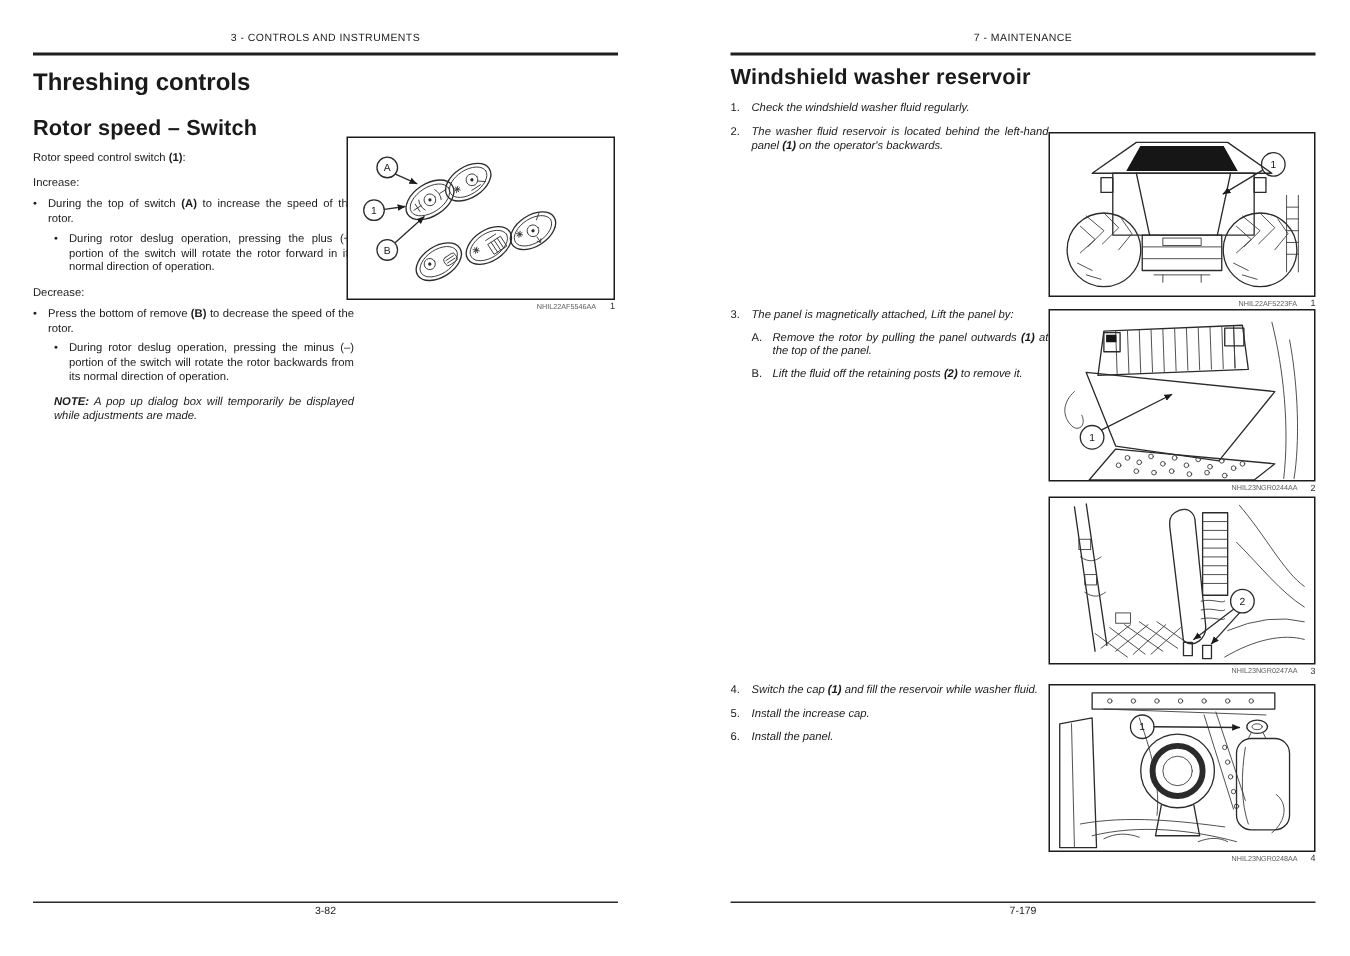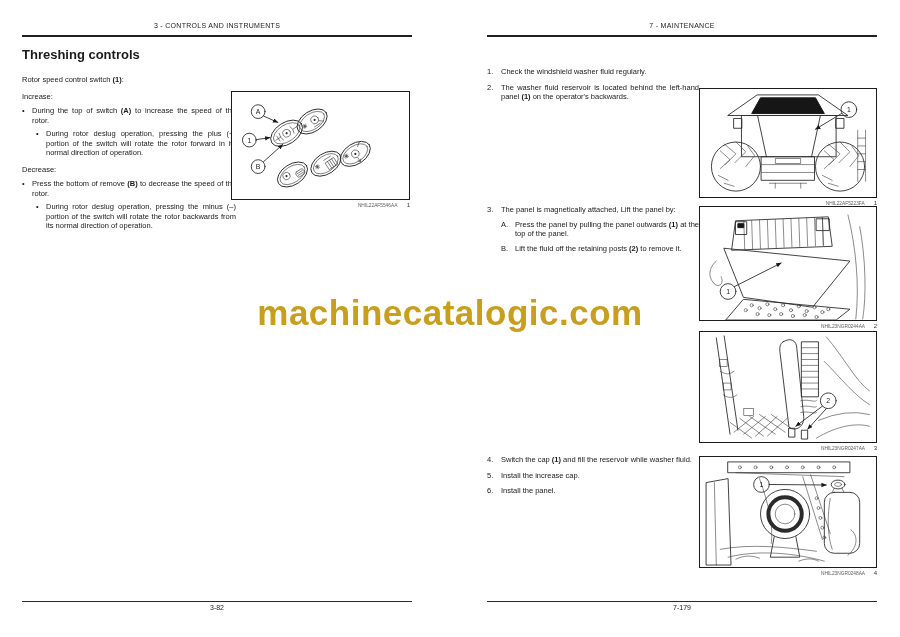--- a/index.html
+++ b/index.html
@@ -3,31 +3,31 @@
 <meta charset="utf-8">
 <style>
   html,body{margin:0;padding:0;background:#ffffff;}
   #canvas{position:relative;width:900px;height:637px;background:#fff;overflow:hidden;
           font-family:"Liberation Sans",sans-serif;color:#1a1a1a;}
   .abs{position:absolute;}
   .run-head{width:390px;text-align:center;font-size:7px;letter-spacing:.3px;color:#222;}
   .head-rule{width:390px;height:2px;background:#1f1f1f;}
   .foot-rule{width:390px;height:1px;background:#2a2a2a;}
   .foot-text{width:390px;text-align:center;font-size:7px;color:#222;}
-  .sec-title{font-size:13px;font-weight:bold;margin:0 0 13px 0;}
+  .sec-title{font-size:16px;font-weight:bold;margin:0 0 13px 0;}
   .big-title{font-size:14.5px;font-weight:bold;margin:0 0 6px 0;letter-spacing:.1px;}
   p,.para{font-size:7.5px;line-height:9.5px;margin:0;}
   .mb4{margin-bottom:4px}.mb5{margin-bottom:5px}.mb6{margin-bottom:6px}.mb7{margin-bottom:7px}
   .bullet{display:flex;}
   .bullet .mark{flex:0 0 10px;}
   .bullet .body{flex:1;text-align:justify;}
   .indent1{margin-left:14px;}
   .step{display:flex;font-size:7.5px;line-height:9.5px;}
   .step .num{flex:0 0 14px;}
-  .step .body{flex:1;text-align:justify;}
+  .step .body{flex:1;text-align:justify;font-style:italic;}
   .substep{margin-left:14px;}
   .note{font-style:italic;text-align:justify;}
   .b{font-weight:bold;}
   .i{font-style:italic;}
   .figbox{border:1px solid #1c1c1c;background:#fff;box-sizing:border-box;}
   .figbox svg{display:block;width:100%;height:100%;}
   .caption{display:flex;justify-content:flex-end;align-items:baseline;gap:9px;}
   .caption .code{font-size:6px;transform:scale(.8);transform-origin:right center;color:#5c5c5c;}
   .caption .fignum{font-size:6px;color:#333;}
   .watermark{left:0;top:293px;width:900px;text-align:center;font-size:35px;font-weight:bold;
@@ -40,20 +40,21 @@
 </head>
 <body>
 
 <div id="canvas">
 
   <div class="abs run-head" style="left:22px;top:22px;">3 - CONTROLS AND INSTRUMENTS</div>
   <div class="abs head-rule" style="left:22px;top:35px;"></div>
 
   <div class="abs" style="left:22px;top:47px;width:214px;">
     <div class="sec-title">Threshing controls</div>
+    <div class="big-title">Rotor speed – Switch</div>
     <p class="para mb7"><span>Rotor speed control switch </span><span class="b">(1)</span><span>:</span></p>
 
     <p class="para mb5">Increase:</p>
     <div class="bullet para mb4">
       <span class="mark">•</span>
       <span class="body"><span>During the top of switch </span><span class="b">(A)</span><span> to increase the speed of the rotor.</span></span>
     </div>
     <div class="bullet para indent1 mb7">
       <span class="mark">•</span>
       <span class="body"><span>During rotor deslug operation, pressing the plus (+) portion of the switch will rotate the rotor forward in its normal direction of operation.</span></span>
@@ -62,20 +63,21 @@
     <p class="para mb5">Decrease:</p>
     <div class="bullet para mb4">
       <span class="mark">•</span>
       <span class="body"><span>Press the bottom of remove </span><span class="b">(B)</span><span> to decrease the speed of the rotor.</span></span>
     </div>
     <div class="bullet para indent1 mb7">
       <span class="mark">•</span>
       <span class="body"><span>During rotor deslug operation, pressing the minus (–) portion of the switch will rotate the rotor backwards from its normal direction of operation.</span></span>
     </div>
 
+    <p class="para indent1 note"><span class="b i">NOTE:</span><span class="i"> A pop up dialog box will temporarily be displayed while adjustments are made.</span></p>
   </div>
 
   <div class="abs figbox" style="left:231px;top:91px;width:179px;height:109px;">
     <svg viewBox="0 0 179 109">
       <defs>
         <marker id="mL" markerWidth="7" markerHeight="6" refX="5.5" refY="2.5" orient="auto">
           <path d="M0,0 L6,2.5 L0,5 Z" fill="#1a1a1a"></path>
         </marker>
       </defs>
 
@@ -145,40 +147,41 @@
     <span class="code">NHIL22AF5546AA</span>
     <span class="fignum">1</span>
   </div>
 
   <div class="abs foot-rule" style="left:22px;top:601px;"></div>
   <div class="abs foot-text" style="left:22px;top:604px;">3-82</div>
 
   <div class="abs run-head" style="left:487px;top:22px;">7 - MAINTENANCE</div>
   <div class="abs head-rule" style="left:487px;top:35px;"></div>
 
+  <div class="abs big-title" style="left:487px;top:44px;width:390px;">Windshield washer reservoir</div>
 
   <div class="abs" style="left:487px;top:67px;width:212px;">
     <div class="step mb6">
       <span class="num">1.</span>
       <span class="body"><span>Check the windshield washer fluid regularly.</span></span>
     </div>
     <div class="step">
       <span class="num">2.</span>
       <span class="body"><span>The washer fluid reservoir is located behind the left-hand panel </span><span class="b">(1)</span><span> on the operator's backwards.</span></span>
     </div>
   </div>
 
   <div class="abs" style="left:487px;top:205px;width:212px;">
     <div class="step mb5">
       <span class="num">3.</span>
       <span class="body"><span>The panel is magnetically attached, Lift the panel by:</span></span>
     </div>
     <div class="step substep mb5">
       <span class="num">A.</span>
-      <span class="body"><span>Press the panel by pulling the panel outwards </span><span class="b">(1)</span><span> at the top of the panel.</span></span>
+      <span class="body"><span>Remove the rotor by pulling the panel outwards </span><span class="b">(1)</span><span> at the top of the panel.</span></span>
     </div>
     <div class="step substep">
       <span class="num">B.</span>
       <span class="body"><span>Lift the fluid off the retaining posts </span><span class="b">(2)</span><span> to remove it.</span></span>
     </div>
   </div>
 
   <div class="abs" style="left:487px;top:455px;width:212px;">
     <div class="step mb6">
       <span class="num">4.</span>
@@ -369,15 +372,14 @@
     </svg>
   </div>
   <div class="abs caption" style="left:699px;top:570px;width:178px;">
     <span class="code">NHIL23NGR0248AA</span>
     <span class="fignum">4</span>
   </div>
 
   <div class="abs foot-rule" style="left:487px;top:601px;"></div>
   <div class="abs foot-text" style="left:487px;top:604px;">7-179</div>
 
-  <div class="abs watermark">machinecatalogic.com</div>
 
 </div>
 
 </body></html>

